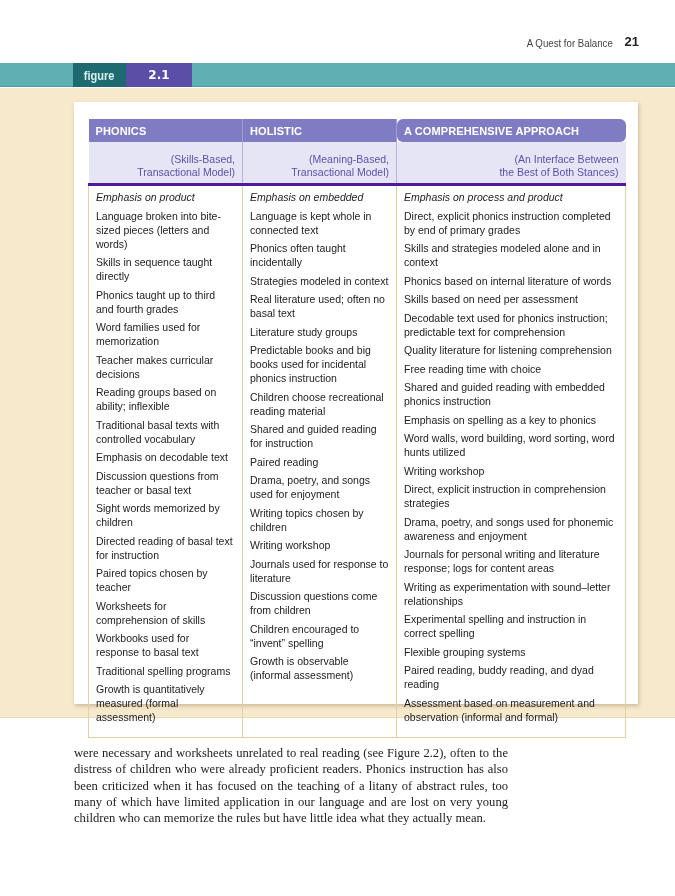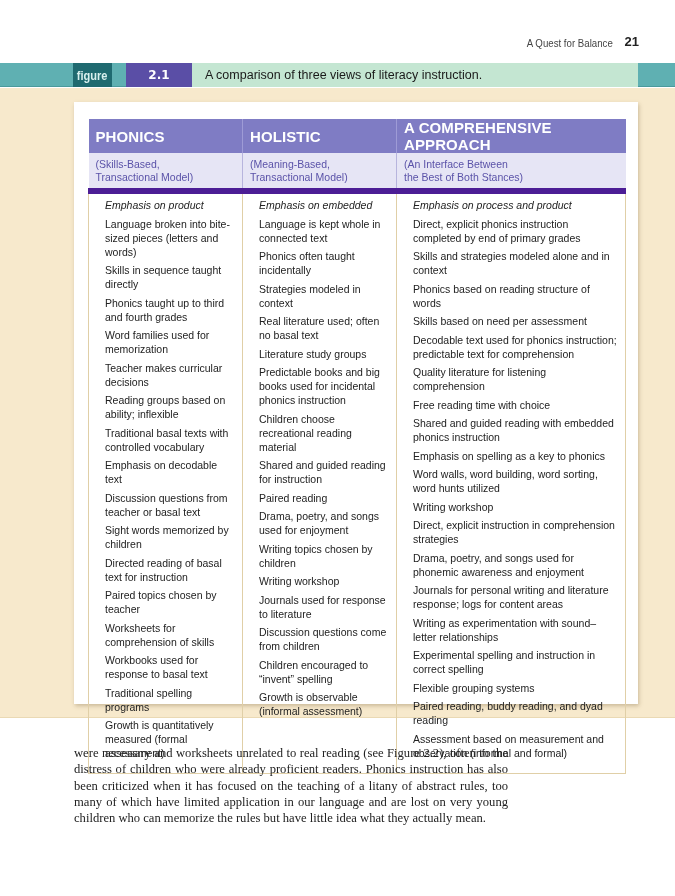--- a/index.html
+++ b/index.html
@@ -4,57 +4,56 @@
 <style>
   * { box-sizing: border-box; margin: 0; padding: 0; }
   html, body { width: 675px; height: 896px; background: #ffffff; overflow: hidden; }
   body { position: relative; font-family: "Liberation Sans", sans-serif; color: #222; }
 
   .running-head { position: absolute; top: 34px; right: 36px; display: flex; align-items: flex-end; gap: 12px; }
   .running-title { font-family: "Liberation Sans", sans-serif; font-size: 11px; color: #444; transform: scaleX(0.88); transform-origin: right; }
   .page-num { font-family: "Liberation Sans", sans-serif; font-size: 13px; font-weight: bold; color: #222; }
 
   .fig-band { position: absolute; top: 63px; left: 0; width: 675px; height: 24px; background: #5fb0b2; border-bottom: 1px solid #4a9a9c; }
-  .fig-label { position: absolute; left: 73px; top: 0; width: 39px; height: 24px; background: #1f6a70; color: #d8f0ee; font-size: 13px; font-weight: bold; display: flex; align-items: center; justify-content: center; font-family: "Liberation Sans", sans-serif; transform-origin: center; }
+  .fig-label { position: absolute; left: 73px; top: 0; width: 53px; height: 24px; background: #1f6a70; color: #d8f0ee; font-size: 13px; font-weight: bold; display: flex; align-items: center; justify-content: center; font-family: "Liberation Sans", sans-serif; transform-origin: center; }
   .fig-label span { display: inline-block; transform: scaleX(0.85); }
   .fig-num { position: absolute; left: 126px; top: 0; width: 66px; height: 24px; background: #5a4ea6; color: #ffffff; font-size: 12px; font-weight: bold; display: flex; align-items: center; justify-content: center; font-family: "DejaVu Sans", sans-serif; }
   .fig-caption { position: absolute; left: 192px; top: 0; width: 446px; height: 24px; background: #c4e6d2; color: #1a1a1a; font-size: 12.5px; display: flex; align-items: center; padding-left: 13px; }
 
   .fig-bg { position: absolute; top: 88px; left: 0; width: 675px; height: 630px; background: #f7e9cc; border-bottom: 1px solid #ead9b4; }
   .card { position: absolute; top: 14px; left: 74px; width: 564px; height: 602px; background: #ffffff; box-shadow: 1px 2px 4px rgba(120,100,60,0.35); }
 
   table.cmp { position: absolute; left: 14px; top: 17px; width: 537px; border-collapse: collapse; table-layout: fixed; font-size: 10.5px; }
   table.cmp col.c1 { width: 154px; }
   table.cmp col.c2 { width: 154px; }
   table.cmp col.c3 { width: 229px; }
-  .th-row th { background: #7f7cc4; color: #ffffff; font-weight: bold; text-align: left; padding: 0 7px; height: 23px; font-size: 15px; letter-spacing: 0.1px; border-right: 1px solid #9e9bd6; }
-  .th-row th:last-child { border-right: none; }
-  .sub-row td { background: #e6e5f5; color: #5a52a8; padding: 5px 7px 4px 7px; vertical-align: top; line-height: 13px; font-size: 10.5px; border-right: 1px solid #b7b4dd; border-bottom: 6px solid #4c1d95; }
+  .th-row th { background: #7f7cc4; color: #ffffff; font-weight: bold; text-align: left; padding: 0 7px; height: 23px; font-size: 11px; letter-spacing: 0.1px; border-right: 1px solid #9e9bd6; }
+  .th-row th:last-child { border-right: none; border-radius: 6px; }
+  .sub-row td { background: #e6e5f5; color: #5a52a8; padding: 11px 7px 4px 7px; vertical-align: top; line-height: 13px; font-size: 10.5px; border-right: 1px solid #b7b4dd; border-bottom: 3px solid #4c1d95; text-align: right; }
   .sub-row td:last-child { border-right: none; }
-  .body-row td { vertical-align: top; padding: 4px 7px 8px 16px; border-right: 1px solid #e0cfa7; border-bottom: 1px solid #e0cfa7; }
+  .body-row td { vertical-align: top; padding: 4px 7px 8px 7px; border-right: 1px solid #e0cfa7; border-bottom: 1px solid #e0cfa7; }
   .body-row td:first-child { border-left: 1px solid #e0cfa7; }
   .item { line-height: 14px; margin-bottom: 4.5px; color: #222; font-size: 10.5px; }
   .item.em { font-style: italic; }
 
   .body-text { position: absolute; top: 745px; left: 74px; width: 434px; font-family: "Liberation Serif", serif; font-size: 12.6px; line-height: 16.3px; color: #222; text-align: justify; }
 </style>
 </head>
 <body>
 
 <div class="running-head">
   <span class="running-title">A Quest for Balance</span>
   <span class="page-num">21</span>
 </div>
 
 <div class="fig-band">
   <div class="fig-label">
       <span>figure</span>
     </div>
   <div class="fig-num">2.1</div>
-  <div class="fig-caption">A comparison of three views of literacy instruction.</div>
 </div>
 
 <div class="fig-bg">
   <div class="card">
     <table class="cmp">
       <colgroup>
           <col class="c1">
           <col class="c2">
           <col class="c3">
         </colgroup>
@@ -116,21 +115,21 @@
               <div class="item">Writing workshop</div>
               <div class="item">Journals used for response to literature</div>
               <div class="item">Discussion questions come from children</div>
               <div class="item">Children encouraged to “invent” spelling</div>
               <div class="item">Growth is observable (informal assessment)</div>
             </td>
           <td>
               <div class="item em">Emphasis on process and product</div>
               <div class="item">Direct, explicit phonics instruction completed by end of primary grades</div>
               <div class="item">Skills and strategies modeled alone and in context</div>
-              <div class="item">Phonics based on reading structure of words</div>
+              <div class="item">Phonics based on internal literature of words</div>
               <div class="item">Skills based on need per assessment</div>
               <div class="item">Decodable text used for phonics instruction; predictable text for comprehension</div>
               <div class="item">Quality literature for listening comprehension</div>
               <div class="item">Free reading time with choice</div>
               <div class="item">Shared and guided reading with embedded phonics instruction</div>
               <div class="item">Emphasis on spelling as a key to phonics</div>
               <div class="item">Word walls, word building, word sorting, word hunts utilized</div>
               <div class="item">Writing workshop</div>
               <div class="item">Direct, explicit instruction in comprehension strategies</div>
               <div class="item">Drama, poetry, and songs used for phonemic awareness and enjoyment</div>

